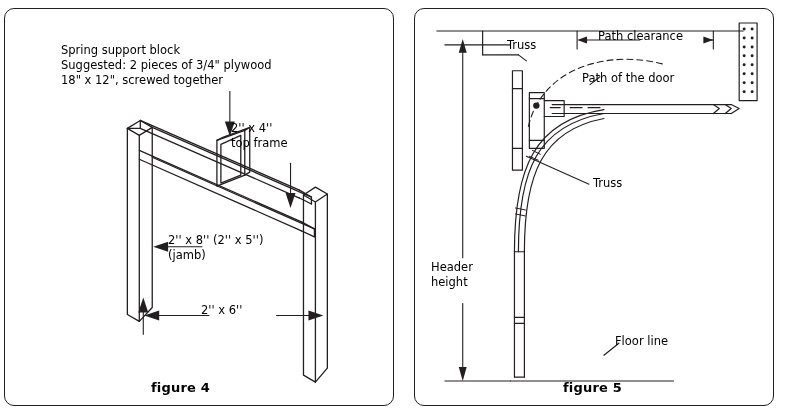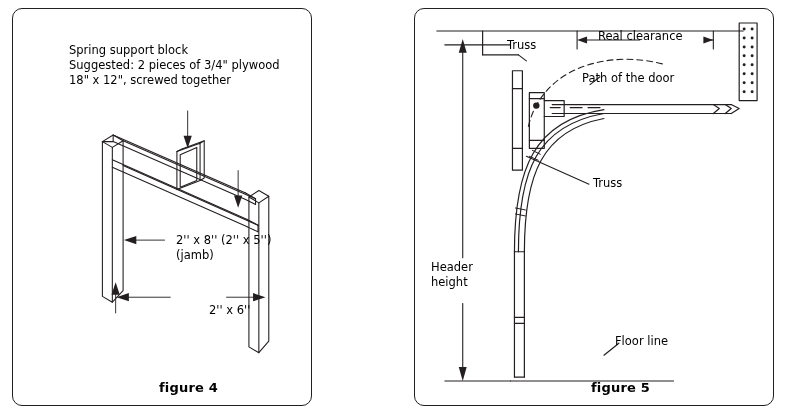--- a/index.html
+++ b/index.html
@@ -21,23 +21,23 @@
     height: 415px;
   }
   .panel {
     position: absolute;
     border: 1.5px solid #231f20;
     border-radius: 10px;
     background: #ffffff;
     box-sizing: border-box;
   }
   #panel-fig4 {
-    left: 12px;
+    left: 4px;
     top: 8px;
-    width: 300px;
+    width: 390px;
     height: 398px;
   }
   #panel-fig5 {
     left: 414px;
     top: 8px;
     width: 360px;
     height: 398px;
   }
   .svg-layer {
     position: absolute;
@@ -142,20 +142,22 @@
           <path d="M124 327 L124 300"></path>
           <path d="M124 290 L119 305 L129 305 Z" fill="#231f20" stroke="none"></path>
         </g>
 
       </g>
     </svg>
 
     <div class="lbl" style="left:56px; top:34px;">Spring support block
 Suggested: 2 pieces of 3/4" plywood
 18" x 12", screwed together</div>
+    <div class="lbl" style="left:226px; top:112px;">2'' x 4''
+top frame</div>
     <div class="lbl" style="left:163px; top:224px;">2'' x 8'' (2'' x 5'')
 (jamb)</div>
     <div class="lbl" style="left:196px; top:294px;">2'' x 6''</div>
 
     <div class="figcap" style="left:146px; top:371px;">figure 4</div>
   </div>
 
   <div class="panel" id="panel-fig5">
 
     <svg class="svg-layer" viewBox="0 0 360 398">
@@ -269,23 +271,23 @@
 
         <g>
           <path d="M96 374 L260 374"></path>
           <path d="M190 348 L205 336"></path>
         </g>
 
       </g>
     </svg>
 
     <div class="lbl" style="left:92px; top:29px;">Truss</div>
-    <div class="lbl" style="left:183px; top:20px;">Real clearance</div>
+    <div class="lbl" style="left:183px; top:20px;">Path clearance</div>
     <div class="lbl" style="left:167px; top:62px;">Path of the door</div>
     <div class="lbl" style="left:178px; top:167px;">Truss</div>
     <div class="lbl" style="left:16px; top:251px;">Header
 height</div>
     <div class="lbl" style="left:200px; top:325px;">Floor line</div>
 
-    <div class="figcap" style="left:148px; top:371px;margin-left:28px;">figure 5</div>
+    <div class="figcap" style="left:148px; top:371px;">figure 5</div>
   </div>
 
 </div>
 
 </body></html>

